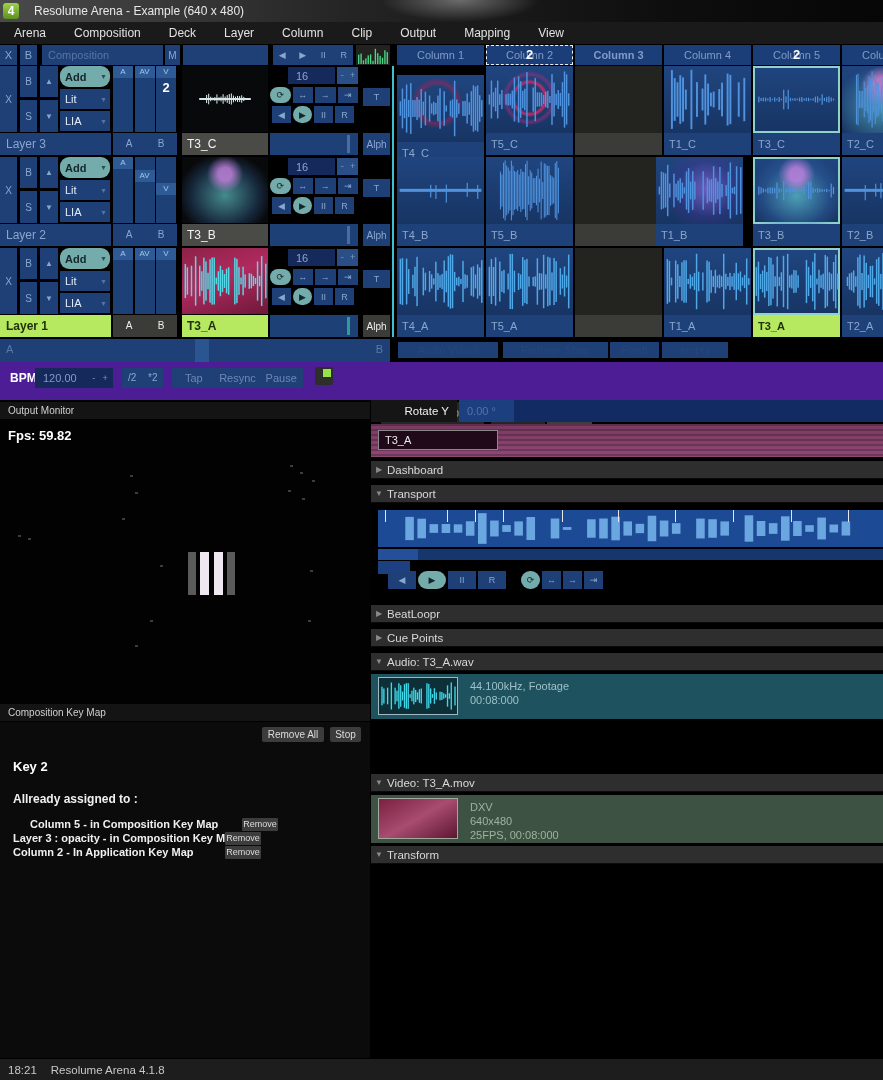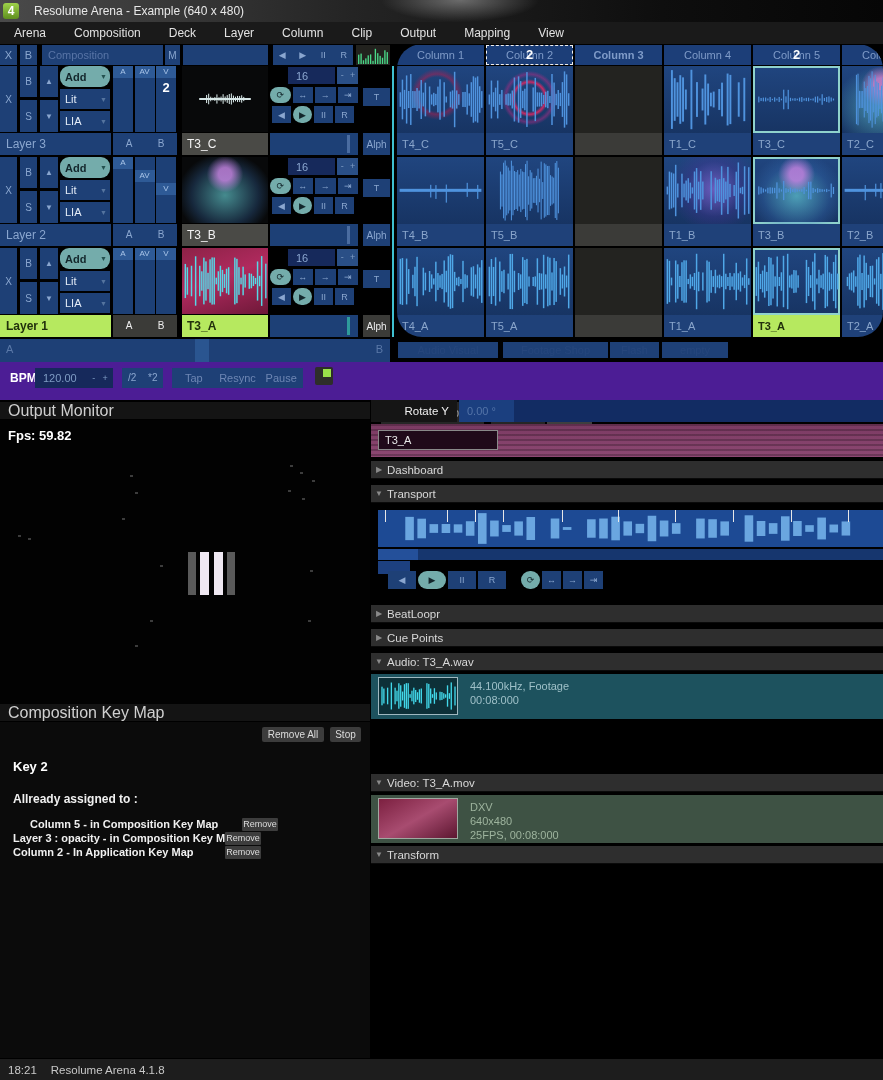--- a/index.html
+++ b/index.html
@@ -51,21 +51,21 @@
   .ls-ab span{flex:1;text-align:center;line-height:22px;font-size:10px;}
   .ls-clip{left:182px;top:67px;width:86px;height:22px;display:flex;align-items:center;padding-left:5px;font-size:12px;background:#4a4a46;color:#f2f2f2;}
   .ls-pb{left:270px;top:67px;width:88px;height:22px;background:#1d4076;}
   .ls-pb .mark{position:absolute;right:8px;top:2px;bottom:2px;width:3px;background:#4a6ca0;}
   .ls-alpha{left:363px;top:67px;width:27px;height:22px;font-size:10px;}
   .sel-green{background:#b6e95f !important;color:#22310d !important;font-weight:bold;}
   .dark-ab{background:#3b3b38;}
   .dark-ab span{color:#eee;}
   #teal-line{left:392px;top:66px;width:2px;height:271px;background:#3fc0d0;}
   
-  #grid{left:397px;top:44px;width:486px;height:293px;overflow:hidden;border-radius:25px;}
+  #grid{left:397px;top:44px;width:486px;height:293px;overflow:hidden;}
   .col-h{position:absolute;top:1px;height:20px;width:87px;background:#1c3e78;color:#7f9bc8;text-align:center;line-height:20px;}
   .col-h .badge{position:absolute;left:0;right:0;top:0;color:#fff;font-weight:bold;font-size:13px;line-height:20px;}
   .col-h.selected{outline:1px dashed #f0f0f0;outline-offset:-1px;}
   .cell{position:absolute;width:87px;height:89px;}
   .cell .thumb{position:absolute;left:0;top:0;width:87px;height:67px;background:linear-gradient(#20457f,#173463);overflow:hidden;}
   .cell .clabel{position:absolute;left:0;top:67px;width:87px;height:22px;background:#1f4179;color:#8aa6cc;display:flex;align-items:center;padding-left:5px;}
   .cell.empty .thumb{background:#232320;}
   .cell.empty .clabel{background:#3b3b38;}
   .cell.selected .thumb{outline:2px solid #8fd2cc;outline-offset:-2px;}
   .cell.green .clabel{background:#b6e95f;color:#22310d;font-weight:bold;}
@@ -88,21 +88,21 @@
   #bpm-field{left:35px;top:6px;width:78px;height:20px;background:#16295b;color:#7f9cc4;display:flex;align-items:center;padding-left:8px;}
   #bpm-steps{left:88px;top:8px;width:23px;height:16px;display:flex;color:#7f9cc4;font-size:9px;}
   #bpm-steps span{flex:1;text-align:center;line-height:16px;}
   #bpm-mult{left:122px;top:6px;width:41px;height:20px;display:flex;}
   #bpm-mult span{flex:1;text-align:center;line-height:20px;color:#8aa6cf;font-size:10px;}
   #bpm-tapblock{left:172px;top:6px;width:131px;height:20px;display:flex;}
   #bpm-tapblock span{flex:1;text-align:center;line-height:20px;color:#6e86b4;font-size:11px;}
   #metro{left:315px;top:5px;width:18px;height:18px;background:#2e2e2a;border-radius:2px;}
   #metro span{position:absolute;right:2px;top:2px;width:8px;height:8px;background:#9ae24a;}
   
-  .panel-hdr{background:#141414;color:#d0d0d0;font-size:16px;height:18px;display:flex;align-items:center;padding-left:8px;border-bottom:1px solid #000;}
+  .panel-hdr{background:#141414;color:#d0d0d0;font-size:10px;height:18px;display:flex;align-items:center;padding-left:8px;border-bottom:1px solid #000;}
   #om-hdr{left:0;top:402px;width:370px;}
   #monitor{left:0;top:420px;width:370px;height:284px;background:#020202;overflow:hidden;}
   #fps{position:absolute;left:8px;top:8px;color:#fff;font-weight:bold;font-size:13px;}
   .mbar{position:absolute;top:132px;height:43px;}
   #km-hdr{left:0;top:704px;width:370px;}
   #km-body{left:0;top:722px;width:370px;height:336px;background:#0b0b0b;}
   .km-btn{position:absolute;background:#3c3c3c;color:#dcdcdc;font-size:10px;text-align:center;border-radius:2px;line-height:15px;}
   #km-key{position:absolute;left:13px;top:37px;color:#fff;font-weight:bold;font-size:13px;}
   #km-assigned{position:absolute;left:13px;top:70px;color:#f0f0f0;font-weight:bold;font-size:12px;}
   .km-row{position:absolute;left:13px;width:350px;height:14px;color:#f0f0f0;font-weight:bold;font-size:11px;}
@@ -433,21 +433,21 @@
     </div>
   <div class="abs" id="teal-line"></div>
 
   <div class="abs" id="grid">
       <div class="col-h" style="left: 0px;"><span>Column 1</span></div>
       <div class="col-h selected" style="left: 89px;"><span>Column 2</span><div class="badge">2</div></div>
       <div class="col-h" style="left: 178px; font-weight: bold;"><span>Column 3</span></div>
       <div class="col-h" style="left: 267px;"><span>Column 4</span></div>
       <div class="col-h" style="left: 356px;"><span>Column 5</span><div class="badge">2</div></div>
       <div class="col-h" style="left: 445px;"><span>Column 6</span></div>
-      <div class="cell" style="left: 0px; top: 22px; text-align: right;">
+      <div class="cell" style="left: 0px; top: 31px; text-align: right;">
         <div class="thumb">
           <div class="ov ov-circle"></div>
           <svg viewBox="0 0 100 40" preserveAspectRatio="none" class="wavesvg">
             <rect x="3" y="15.673868312757202" width="1.7" height="8.652263374485596" fill="#4f93de"></rect>
             <rect x="5.4" y="8.138914609053497" width="1.7" height="23.722170781893006" fill="#4f93de"></rect>
             <rect x="7.800000000000001" y="14.257253086419754" width="1.7" height="11.485493827160493" fill="#4f93de"></rect>
             <rect x="10.200000000000001" y="5.630221193415638" width="1.7" height="28.739557613168724" fill="#4f93de"></rect>
             <rect x="12.600000000000001" y="14.906995884773663" width="1.7" height="10.186008230452675" fill="#4f93de"></rect>
             <rect x="15.000000000000002" y="4.806712962962964" width="1.7" height="30.386574074074073" fill="#4f93de"></rect>
             <rect x="17.400000000000002" y="14.943569958847736" width="1.7" height="10.112860082304527" fill="#4f93de"></rect>
@@ -699,21 +699,21 @@
             <rect x="80.79999999999993" y="2.4354509602194767" width="1.2" height="35.12909807956105" fill="#4f93de"></rect>
             <rect x="82.59999999999992" y="6.382205932784636" width="1.2" height="27.235588134430728" fill="#4f93de"></rect>
           </svg>
         </div>
         <div class="clabel">T5_B</div>
       </div>
       <div class="cell empty" style="left: 178px; top: 113px;">
         <div class="thumb"></div>
         <div class="clabel"></div>
       </div>
-      <div class="cell" style="left: 267px; top: 113px;">
+      <div class="cell" style="left: 259px; top: 113px;">
         <div class="thumb">
           <div class="ov ov-cloud"></div>
           <svg viewBox="0 0 100 40" preserveAspectRatio="none" class="wavesvg">
             <rect x="3" y="17.641117969821675" width="1.7" height="4.717764060356653" fill="#4f93de"></rect>
             <rect x="5.4" y="8.694041495198903" width="1.7" height="22.611917009602195" fill="#4f93de"></rect>
             <rect x="7.800000000000001" y="9.259910836762689" width="1.7" height="21.480178326474622" fill="#4f93de"></rect>
             <rect x="10.200000000000001" y="9.858187585733882" width="1.7" height="20.283624828532236" fill="#4f93de"></rect>
             <rect x="12.600000000000001" y="4.655538408779149" width="1.7" height="30.6889231824417" fill="#4f93de"></rect>
             <rect x="15.000000000000002" y="15.818629972565159" width="1.7" height="8.362740054869684" fill="#4f93de"></rect>
             <rect x="19.8" y="9.954809670781891" width="1.7" height="20.090380658436217" fill="#4f93de"></rect>

